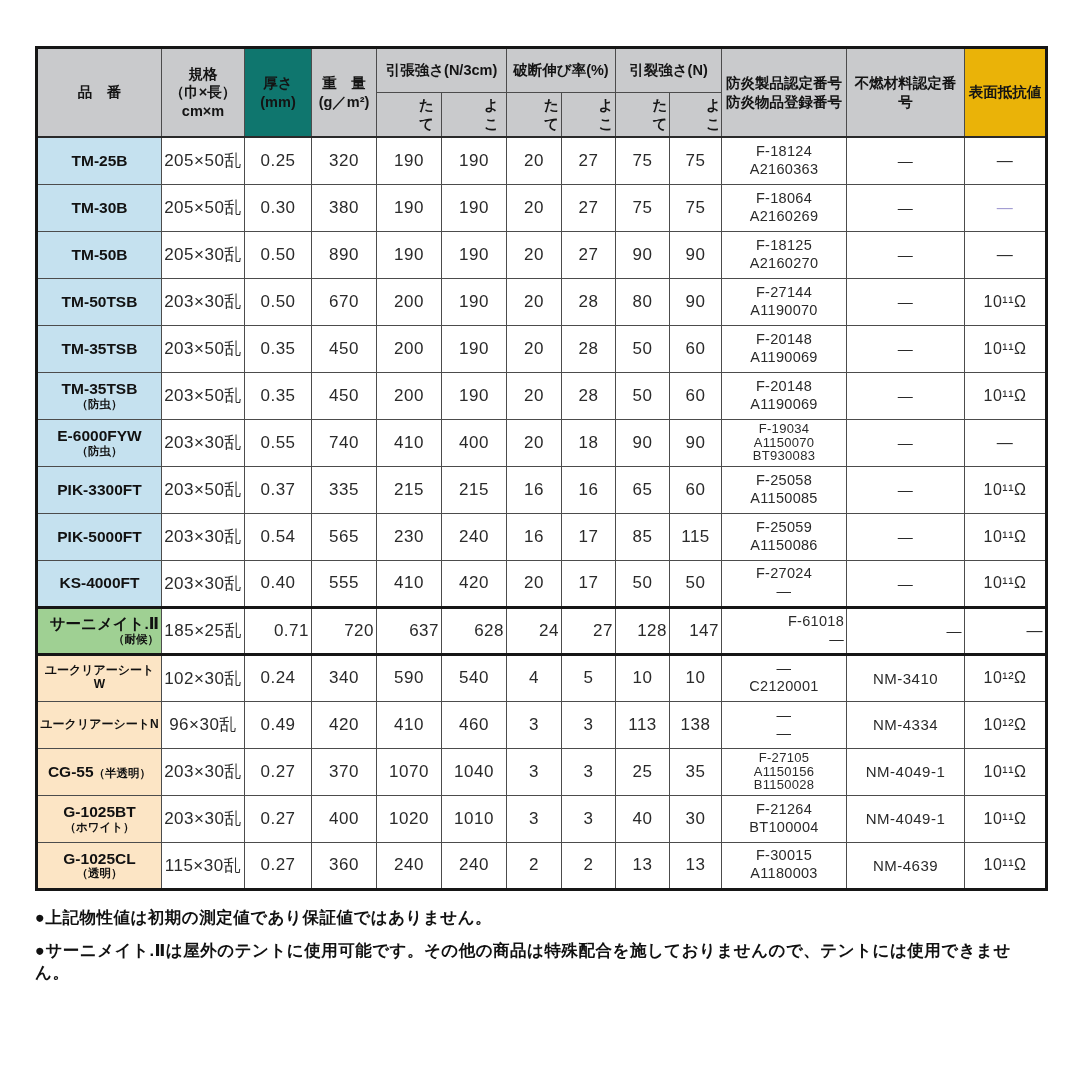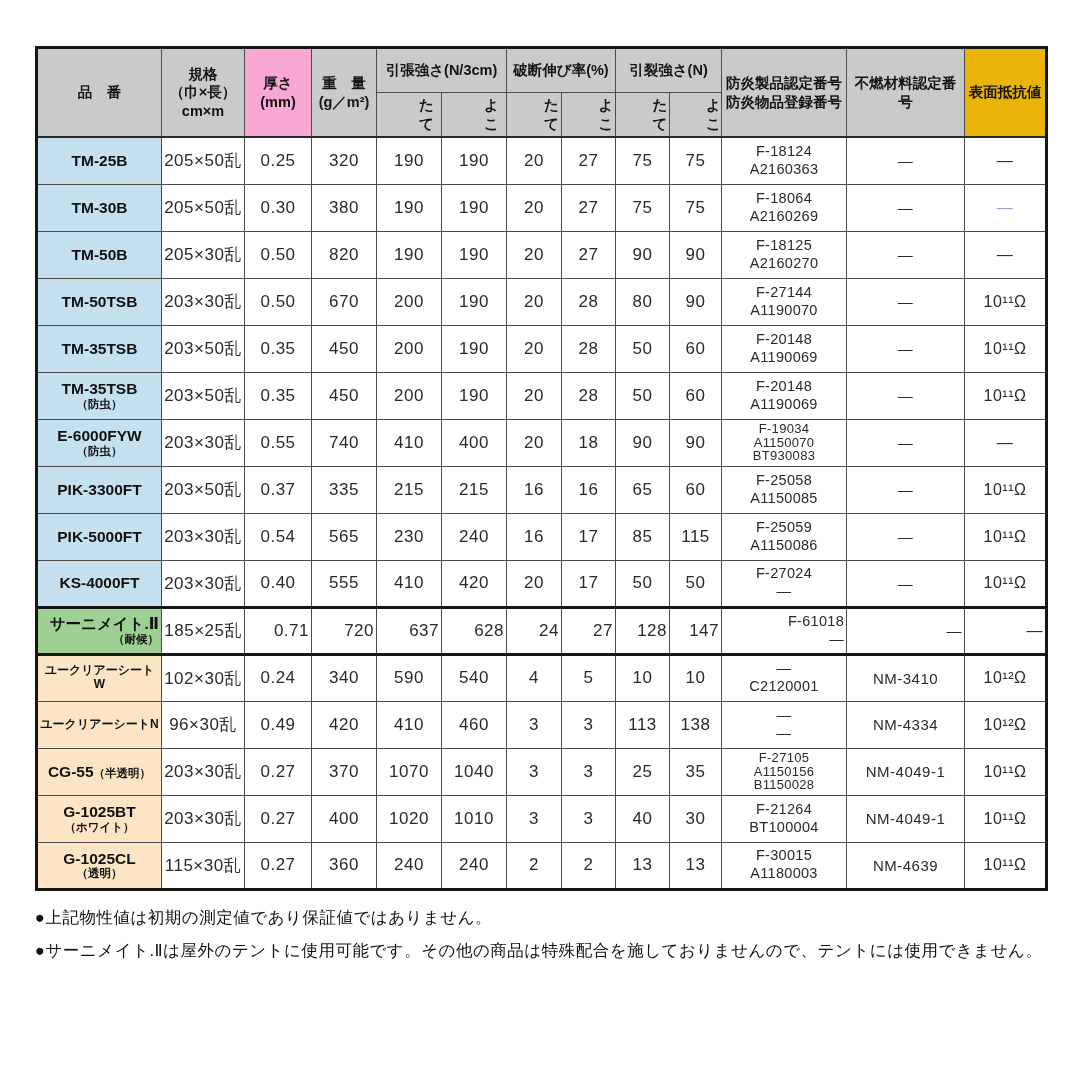--- a/index.html
+++ b/index.html
@@ -60,21 +60,21 @@
   tbody th.prod.small div { font-size: 12px; letter-spacing: 0; }
   tbody th.prod .sub-inline { font-size: 11.5px; font-weight: bold; }
   td.cert { font-size: 14.5px; line-height: 1.22; letter-spacing: 0.3px; }
   td.cert.tight { font-size: 13px; line-height: 1.05; }
   td.noncomb { font-size: 15px; }
   td.resist { font-size: 16px; }
   tr.thick-top th, tr.thick-top td { border-top: 3px solid #161616; text-align: right; }
   tr.thick-bottom th, tr.thick-bottom td { border-bottom: 3px solid #161616; }
   .notes { margin-top: 16px; width: 1010px; }
   .notes p {
-    font-weight: normal;
+    font-weight: bold;
     font-size: 16.5px;
     color: #111;
     margin-bottom: 11px;
     letter-spacing: 0.5px;
   }
 </style>
 </head>
 <body>
 
 <div class="page">
@@ -94,21 +94,21 @@
         <col style="width:125px">
         <col style="width:118px">
       <col style="width:82px">
     </colgroup>
     <thead>
       <tr class="main-hrow">
         <th rowspan="2" style="background: rgb(201, 202, 204);">品　番</th>
         <th rowspan="2" style="background: rgb(201, 202, 204);">規格
 （巾×長）
 cm×m</th>
-        <th rowspan="2" style="background: #f9a8d4;">厚さ
+        <th rowspan="2" style="background: #0f766e;">厚さ
 (mm)</th>
         <th rowspan="2" style="background: rgb(201, 202, 204);">重　量
 (g／m²)</th>
         <th colspan="2" style="background: rgb(201, 202, 204);">引張強さ(N/3cm)</th>
         <th colspan="2" style="background: rgb(201, 202, 204);">破断伸び率(%)</th>
         <th colspan="2" style="background: rgb(201, 202, 204);">引裂強さ(N)</th>
         <th rowspan="2" style="background: rgb(201, 202, 204);">防炎製品認定番号
 防炎物品登録番号</th>
         <th rowspan="2" style="background: rgb(201, 202, 204);">不燃材料認定番号</th>
         <th rowspan="2" style="background: #eab308;">表面抵抗値</th>
@@ -162,21 +162,21 @@
           </td>
           <td class="noncomb">—</td>
           <td class="resist" style="color: rgb(162, 156, 210);">—</td>
         </tr>
         <tr>
           <th class="prod" style="background: rgb(197, 225, 239);">
             <div>TM-50B</div>
           </th>
           <td>205×30乱</td>
           <td>0.50</td>
-          <td>820</td>
+          <td>890</td>
           <td>190</td>
           <td>190</td>
           <td>20</td>
           <td>27</td>
           <td>90</td>
           <td>90</td>
           <td class="cert">
             <div>F-18125</div>
             <div>A2160270</div>
           </td>

